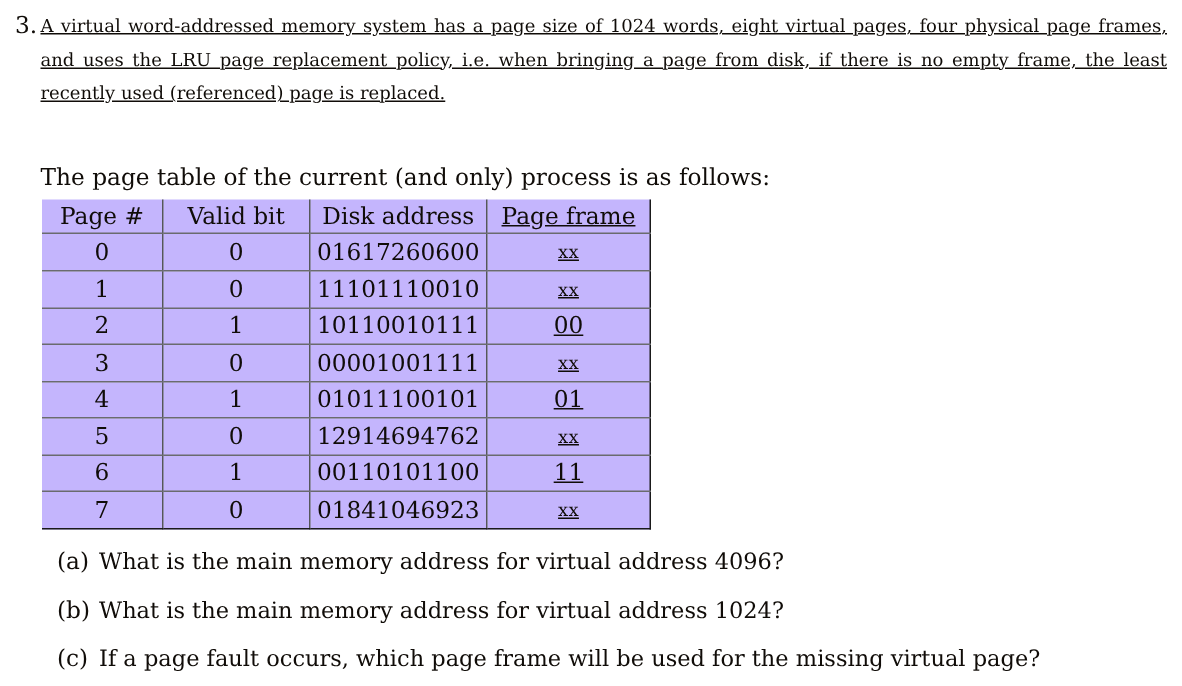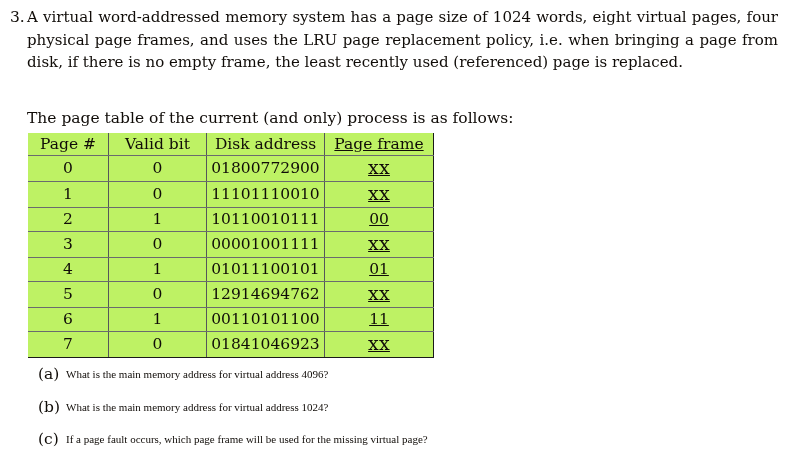--- a/index.html
+++ b/index.html
@@ -31,25 +31,26 @@
   }
   .item-number {
     width: 17px;
     flex: 0 0 17px;
     font-size: 15.5px;
     line-height: 22.5px;
     text-align: left;
   }
   .problem-body {
     flex: 1 1 auto;
-    font-size: 15px;
+    font-size: 12px;
     line-height: 22.5px;
     text-align: justify;
     text-justify: inter-word;
     padding-right: 2px;
+    text-decoration: underline;
   }
   .problem-body p {
     margin: 0;
   }
 
   
   .intro-line {
     position: absolute;
     left: 27px;
     top: 107px;
@@ -71,21 +72,21 @@
     table-layout: fixed;
   }
   table.page-table th,
   table.page-table td {
     text-align: center;
     font-weight: normal;
     padding: 0;
     height: 23px;
     line-height: 23px;
     vertical-align: middle;
-    background: #bef264;
+    background: #c4b5fd;
   }
   
   .col-page   { width: 80px; }
   .col-valid  { width: 97px; }
   .col-disk   { width: 117px; }
   .col-frame  { width: 108px; }
 
   
   table.page-table th.col-page,
   table.page-table td.col-page   { border-right: 1.5px solid #55565a; }
@@ -95,21 +96,21 @@
   table.page-table td.col-disk   { border-right: 1.5px solid #55565a; }
   table.page-table th.col-frame,
   table.page-table td.col-frame  { border-right: 1.5px solid #1a1a1a; text-decoration: underline; }
 
   
   table.page-table thead th { border-bottom: 1.5px solid #6a6b6e; height: 22px; line-height: 22px; }
   table.page-table tbody tr td { border-bottom: 1.5px solid #6a6b6e; }
   table.page-table tbody tr:last-child td { border-bottom: 1.5px solid #1a1a1a; }
 
   .frame-xx {
-    font-size: 19px;
+    font-size: 12px;
     letter-spacing: 0.2px;
   }
 
   
   .subquestions {
     position: absolute;
     left: 38px;
     top: 363px;
     width: 740px;
   }
@@ -119,24 +120,23 @@
     margin-bottom: 10.5px;
   }
   .sub-label {
     width: 28px;
     flex: 0 0 28px;
     font-size: 15.5px;
     line-height: 22px;
   }
   .sub-text {
     flex: 1 1 auto;
-    font-size: 11px;
+    font-size: 15px;
     line-height: 22px;
     white-space: nowrap;
-    font-family: Liberation Serif, serif;
   }
 </style>
 </head>
 <body>
 
 <div class="problem">
   <div class="problem-row">
     <div class="item-number">3.</div>
     <div class="problem-body">
       <p>A virtual word-addressed memory system has a page size of 1024 words, eight virtual pages, four physical page frames, and uses the LRU page replacement policy, i.e. when bringing a page from disk, if there is no empty frame, the least recently used (referenced) page is replaced.</p>
@@ -153,21 +153,21 @@
         <th class="col-page">Page #</th>
         <th class="col-valid">Valid bit</th>
         <th class="col-disk">Disk address</th>
         <th class="col-frame">Page frame</th>
       </tr>
     </thead>
     <tbody id="page-table-body">
         <tr>
           <td class="col-page">0</td>
           <td class="col-valid">0</td>
-          <td class="col-disk">01800772900</td>
+          <td class="col-disk">01617260600</td>
           <td class="col-frame"><span class="frame-xx">xx</span></td>
         </tr>
         <tr>
           <td class="col-page">1</td>
           <td class="col-valid">0</td>
           <td class="col-disk">11101110010</td>
           <td class="col-frame"><span class="frame-xx">xx</span></td>
         </tr>
         <tr>
           <td class="col-page">2</td>

